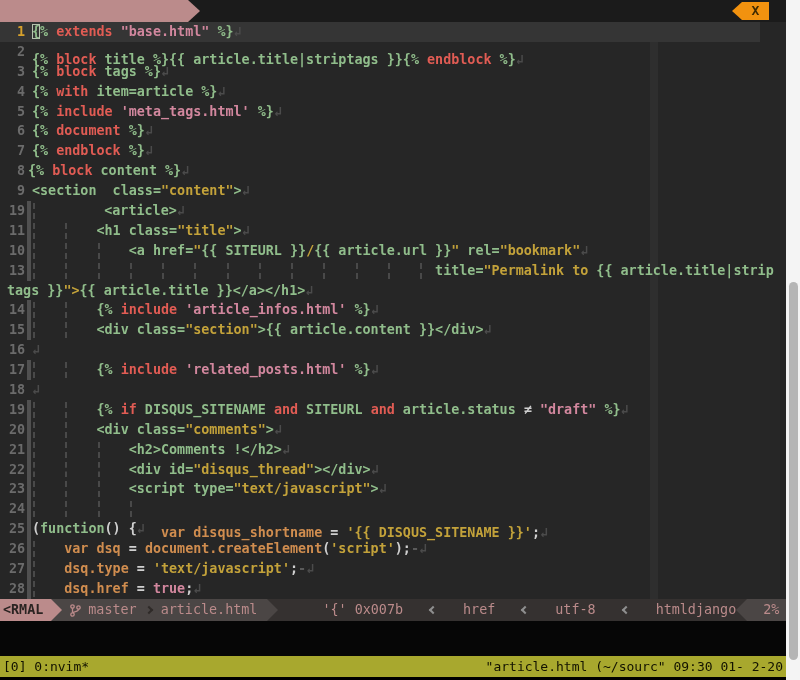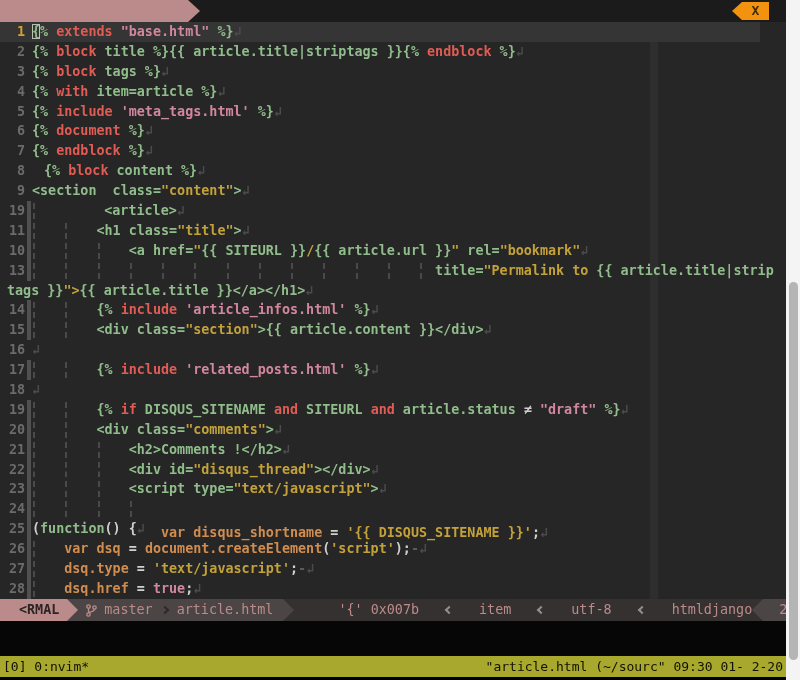--- a/index.html
+++ b/index.html
@@ -30,21 +30,21 @@
   .code { position:absolute; top:0; white-space:pre; }
   .tk.g { color:var(--green); } .tk.r { color:var(--red); } .tk.p { color:var(--pink); }
   .tk.y { color:var(--yellow); } .tk.o { color:var(--orange); } .tk.w { color:var(--white); }
   .tk.t { color:var(--trail); }
   .tk.gc { color:var(--green); box-shadow: inset 0 0 0 1px var(--cursor_outline); }
   .eol { color:var(--eol_fg); }
 
   
   .statusline { height:22px; background:var(--sl_dark); display:flex; align-items:stretch; font-size:13.4px; line-height:22px; }
   .sl-seg { white-space:pre; }
-  .sl-mode { background:var(--sl_pink); color:var(--sl_pink_text); font-weight:bold; padding:0 8px 0 19px;text-align:center; }
+  .sl-mode { background:var(--sl_pink); color:var(--sl_pink_text); font-weight:bold; padding:0 8px 0 3px;text-align:center; }
   .sl-file { background:var(--sl_gray); color:var(--sl_gray_text); display:flex; align-items:center; padding:0 10px 0 8px; gap:7px; }
   .arr-r-pink { border-top:11px solid transparent; border-bottom:11px solid transparent; border-left:11px solid var(--sl_pink); background:var(--sl_gray); }
   .arr-r-gray { border-top:11px solid transparent; border-bottom:11px solid transparent; border-left:11px solid var(--sl_gray); }
   .sl-mid { flex:1; color:var(--sl_gray_text); display:flex; align-items:center; gap:25px; padding-left:44px; white-space:pre; }
   .arr-l-gray { border-top:11px solid transparent; border-bottom:11px solid transparent; border-right:11px solid var(--sl_gray); }
   .arr-l-pink { border-top:11px solid transparent; border-bottom:11px solid transparent; border-right:11px solid var(--sl_pink); background:var(--sl_gray); }
   .sl-pct { background:var(--sl_gray); color:var(--sl_gray_text); padding:0 12px 0 16px; }
   .sl-pos { background:var(--sl_pink); color:var(--sl_pink_text); font-weight:bold; padding:0 12px; min-width:60px; text-align:center; }
   .sl-col { background:var(--sl_col_bg); color:var(--sl_col_text); padding:0 6px; min-width:26px; }
   .chev { display:inline-block; width:6px; height:6px; border-right:2px solid; border-top:2px solid; flex:none; }
@@ -79,21 +79,21 @@
 
     <div class="editor">
       <div class="colorcolumn"></div>
 
     <div class="row cur">
           <span class="lnum">1</span>
           <span class="code" style="left: 32px;"><span class="tk gc">{</span><span class="tk g">% </span><span class="tk r">extends</span><span class="tk g"> </span><span class="tk p">"base.html"</span><span class="tk g"> %}</span><span class="eol">↲</span></span>
         </div>
         <div class="row">
           <span class="lnum">2</span>
-          <span class="code" style="left: 32px;"><span class="tk g">{% </span><span class="tk r">block</span><span class="tk g"> title %}{{ article.title|striptags }}{% </span><span class="tk r">endblock</span><span class="tk g"> %}</span><span class="eol">↲</span></span>
+          <span class="code" style="left: 32px; margin-top: 8px;"><span class="tk g">{% </span><span class="tk r">block</span><span class="tk g"> title %}{{ article.title|striptags }}{% </span><span class="tk r">endblock</span><span class="tk g"> %}</span><span class="eol">↲</span></span>
         </div>
         <div class="row">
           <span class="lnum">3</span>
           <span class="code" style="left: 32px;"><span class="tk g">{% </span><span class="tk r">block</span><span class="tk g"> tags %}</span><span class="eol">↲</span></span>
         </div>
         <div class="row">
           <span class="lnum">4</span>
           <span class="code" style="left: 32px;"><span class="tk g">{% </span><span class="tk r">with</span><span class="tk g"> item=article %}</span><span class="eol">↲</span></span>
         </div>
         <div class="row">
@@ -103,21 +103,21 @@
         <div class="row">
           <span class="lnum">6</span>
           <span class="code" style="left: 32px;"><span class="tk g">{% </span><span class="tk r">document</span><span class="tk g"> %}</span><span class="eol">↲</span></span>
         </div>
         <div class="row">
           <span class="lnum">7</span>
           <span class="code" style="left: 32px;"><span class="tk g">{% </span><span class="tk r">endblock</span><span class="tk g"> %}</span><span class="eol">↲</span></span>
         </div>
         <div class="row">
           <span class="lnum">8</span>
-          <span class="code" style="left: 44px;"><span class="tk g">{% </span><span class="tk r">block</span><span class="tk g"> content %}</span><span class="eol">↲</span></span>
+          <span class="code" style="left: 28px;"><span class="tk g">{% </span><span class="tk r">block</span><span class="tk g"> content %}</span><span class="eol">↲</span></span>
         </div>
         <div class="row">
           <span class="lnum">9</span>
           <span class="code" style="left: 32px;"><span class="tk g">&lt;section  class=</span><span class="tk y">"content"</span><span class="tk g">&gt;</span><span class="eol">↲</span></span>
         </div>
         <div class="row">
           <span class="lnum">19</span>
           <div class="gbar"></div>
           <div class="guide" style="left: 33px;"></div>
           <span class="code" style="left: 32px; padding-left: 40px;"><span class="tk g">    &lt;article&gt;</span><span class="eol">↲</span></span>
@@ -271,21 +271,21 @@
           <path d="M2.5 4.2 v4.6 M8.5 5.2 C8.5 8,3.5 7,2.9 9" fill="none" stroke="#bb8b8b" stroke-width="1.3"></path>
         </svg>
         <span>master</span>
         <span class="chev chev-r"></span>
         <span>article.html</span>
       </div>
       <div class="arr arr-r-gray"></div>
       <div class="sl-mid">
         <span>'{' 0x007b</span>
         <span class="chev chev-l"></span>
-        <span>item</span>
+        <span>href</span>
         <span class="chev chev-l"></span>
         <span>utf-8</span>
         <span class="chev chev-l"></span>
         <span>htmldjango</span>
       </div>
       <div class="arr arr-l-gray"></div>
       <div class="sl-seg sl-pct">2%</div>
       <div class="arr arr-l-pink"></div>
       <div class="sl-seg sl-pos">1:1</div>
       <div class="sl-seg sl-col">:1</div>

